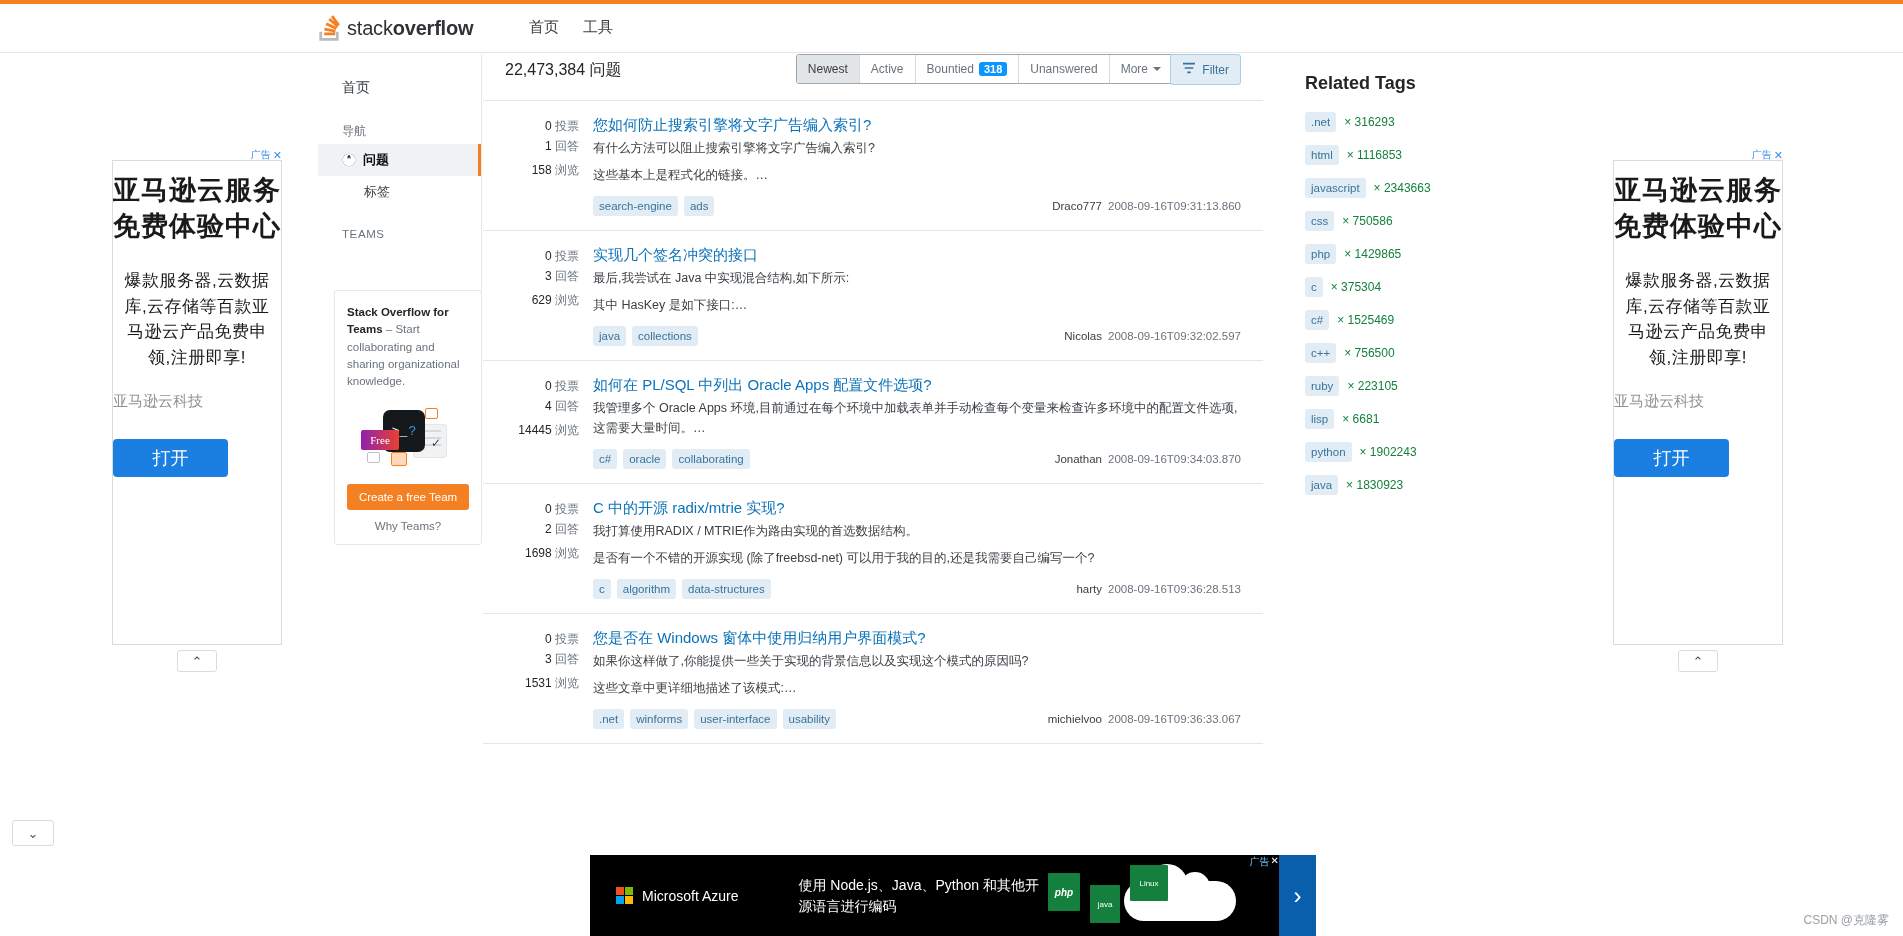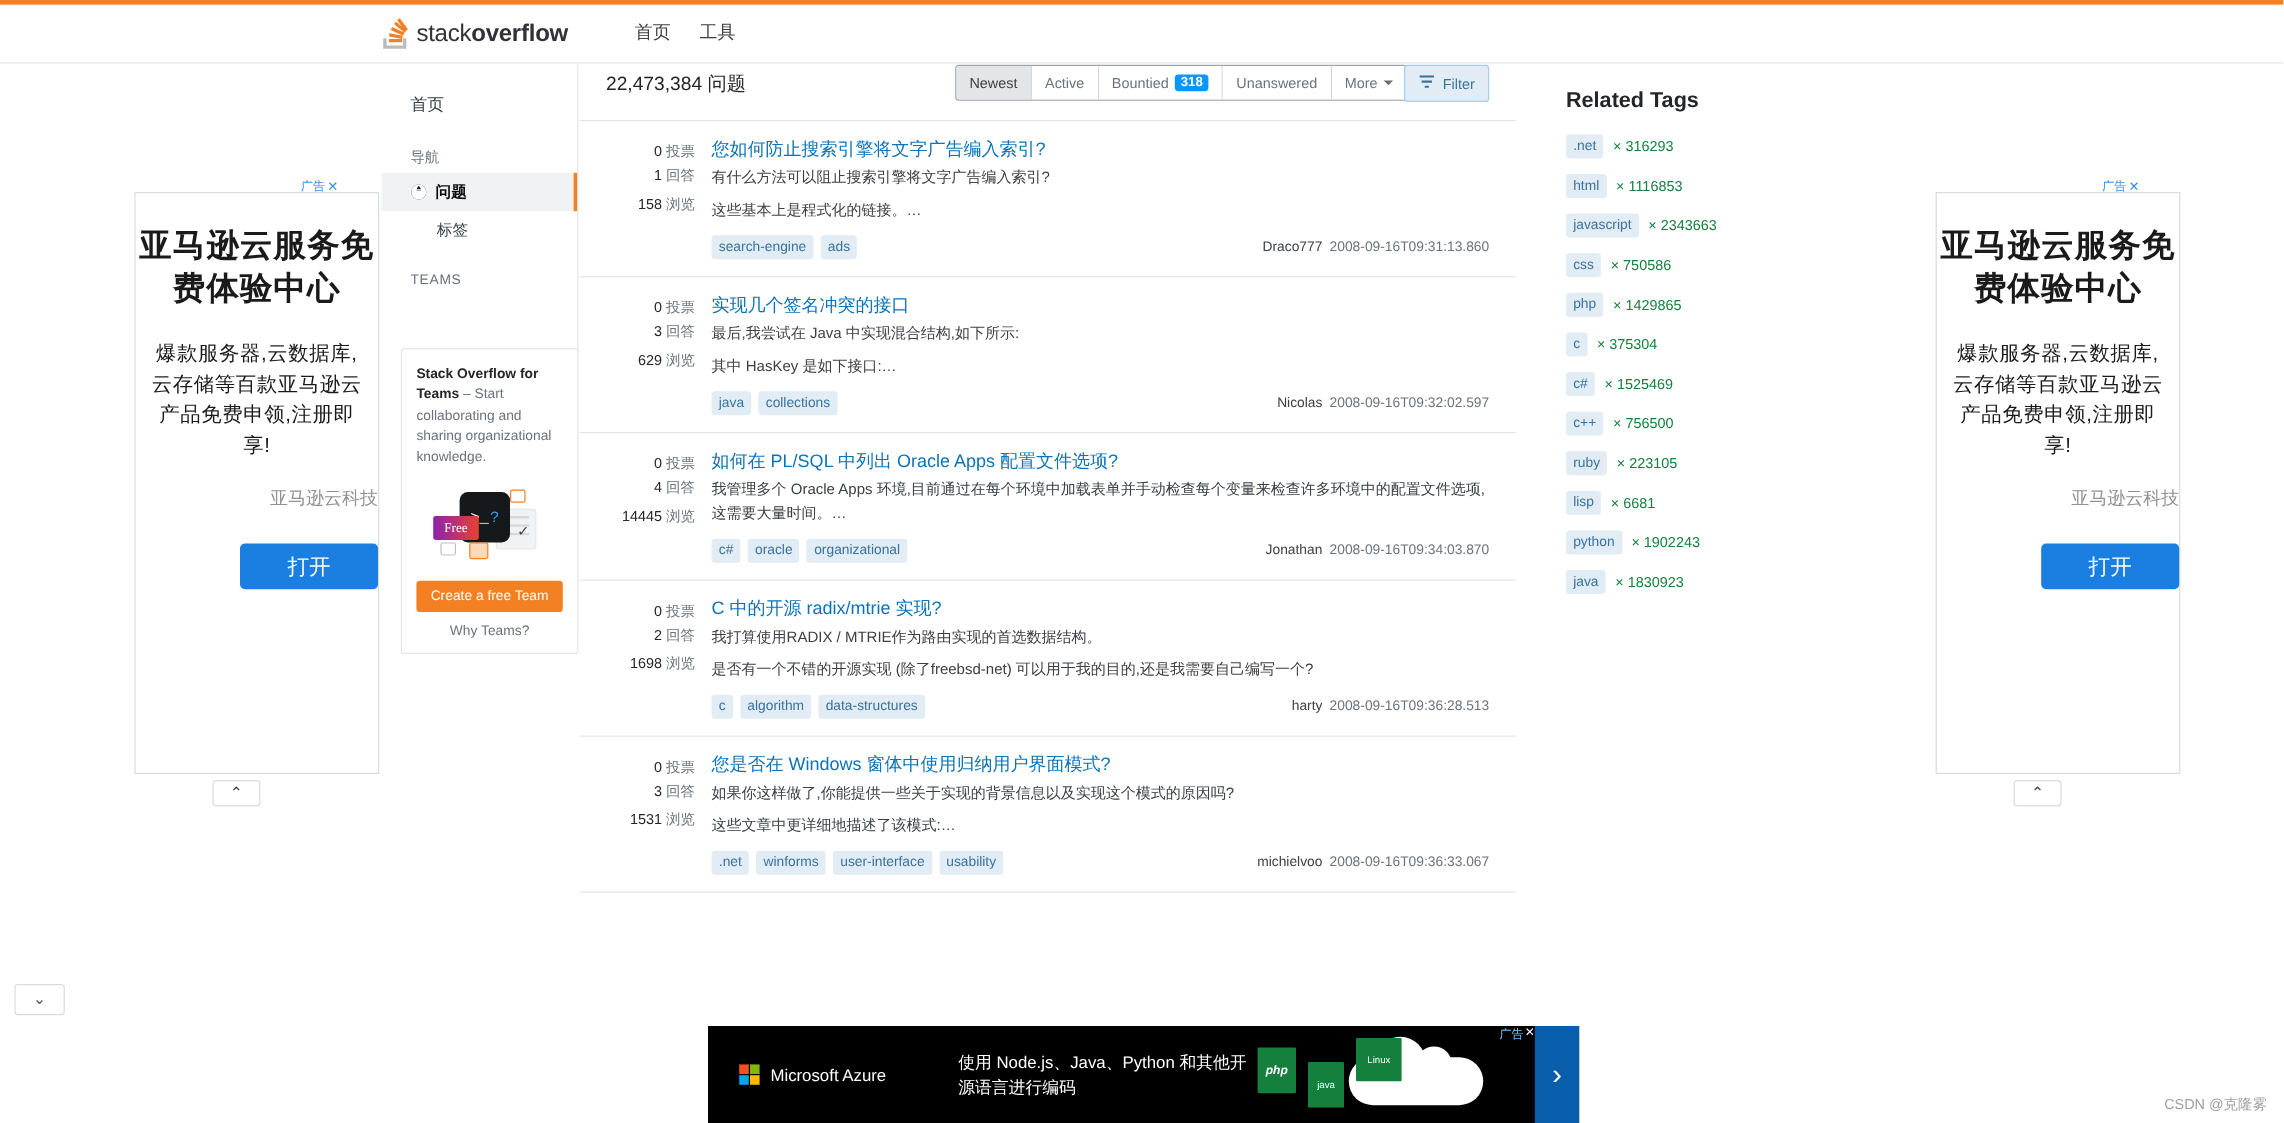--- a/index.html
+++ b/index.html
@@ -58,24 +58,24 @@
   }
   .sidead.left { left:112px; top:148px; }
   .sidead.right { left:1613px; top:148px; }
   .sidead-label {
     position:absolute; top:0; right:0;
     font-size:10px; color:#3a8ee6; display:flex; gap:2px; align-items:center;
     white-space:nowrap;
   }
   .sidead-label .x { color:#3a8ee6; font-size:11px; }
   .sidead-box {
-    position:absolute; top:12px; left:0; width:204px; height:485px;
+    position:absolute; top:12px; left:0; width:170px; height:485px;
     border:1px solid #d9dcdf; background:#fff;
-    display:flex; flex-direction:column; align-items:flex-end;
-    padding-top:26px;
+    display:flex; flex-direction:column; align-items:flex-start;
+    padding-top:12px;
   }
   .ad-headline {
     font-size:27px; line-height:1.32; color:#1a1a1a; font-weight:bold;
     text-align:center; letter-spacing:1px;
   }
   .ad-sub {
     margin-top:24px; font-size:17px; line-height:1.5; color:#1a1a1a;
     text-align:center; letter-spacing:0.5px; padding:0 10px;
   }
   .ad-brand { margin-top:22px; font-size:15px; color:#8f9396; }
@@ -491,21 +491,21 @@
               <div class="qstat"><span class="num">4</span> <span>回答</span></div>
               <div class="qstat views"><span class="num">14445</span> <span>浏览</span></div>
             </div>
             <div class="qbody">
               <div class="qtitle">如何在 PL/SQL 中列出 Oracle Apps 配置文件选项?</div>
               <div class="qexcerpt" style="margin-top: 0px;">我管理多个 Oracle Apps 环境,目前通过在每个环境中加载表单并手动检查每个变量来检查许多环境中的配置文件选项,这需要大量时间。…</div>
               <div class="qfoot">
                 <div class="tagrow">
                   <span class="tag">c#</span>
                   <span class="tag">oracle</span>
-                  <span class="tag">organizational</span>
+                  <span class="tag">collaborating</span>
                 </div>
                 <div class="qmeta"><span class="user">Jonathan</span><span>2008-09-16T09:34:03.870</span></div>
               </div>
             </div>
           </div>
           <div class="qitem">
             <div class="qstats">
               <div class="qstat"><span class="num">0</span> <span>投票</span></div>
               <div class="qstat"><span class="num">2</span> <span>回答</span></div>
               <div class="qstat views"><span class="num">1698</span> <span>浏览</span></div>

